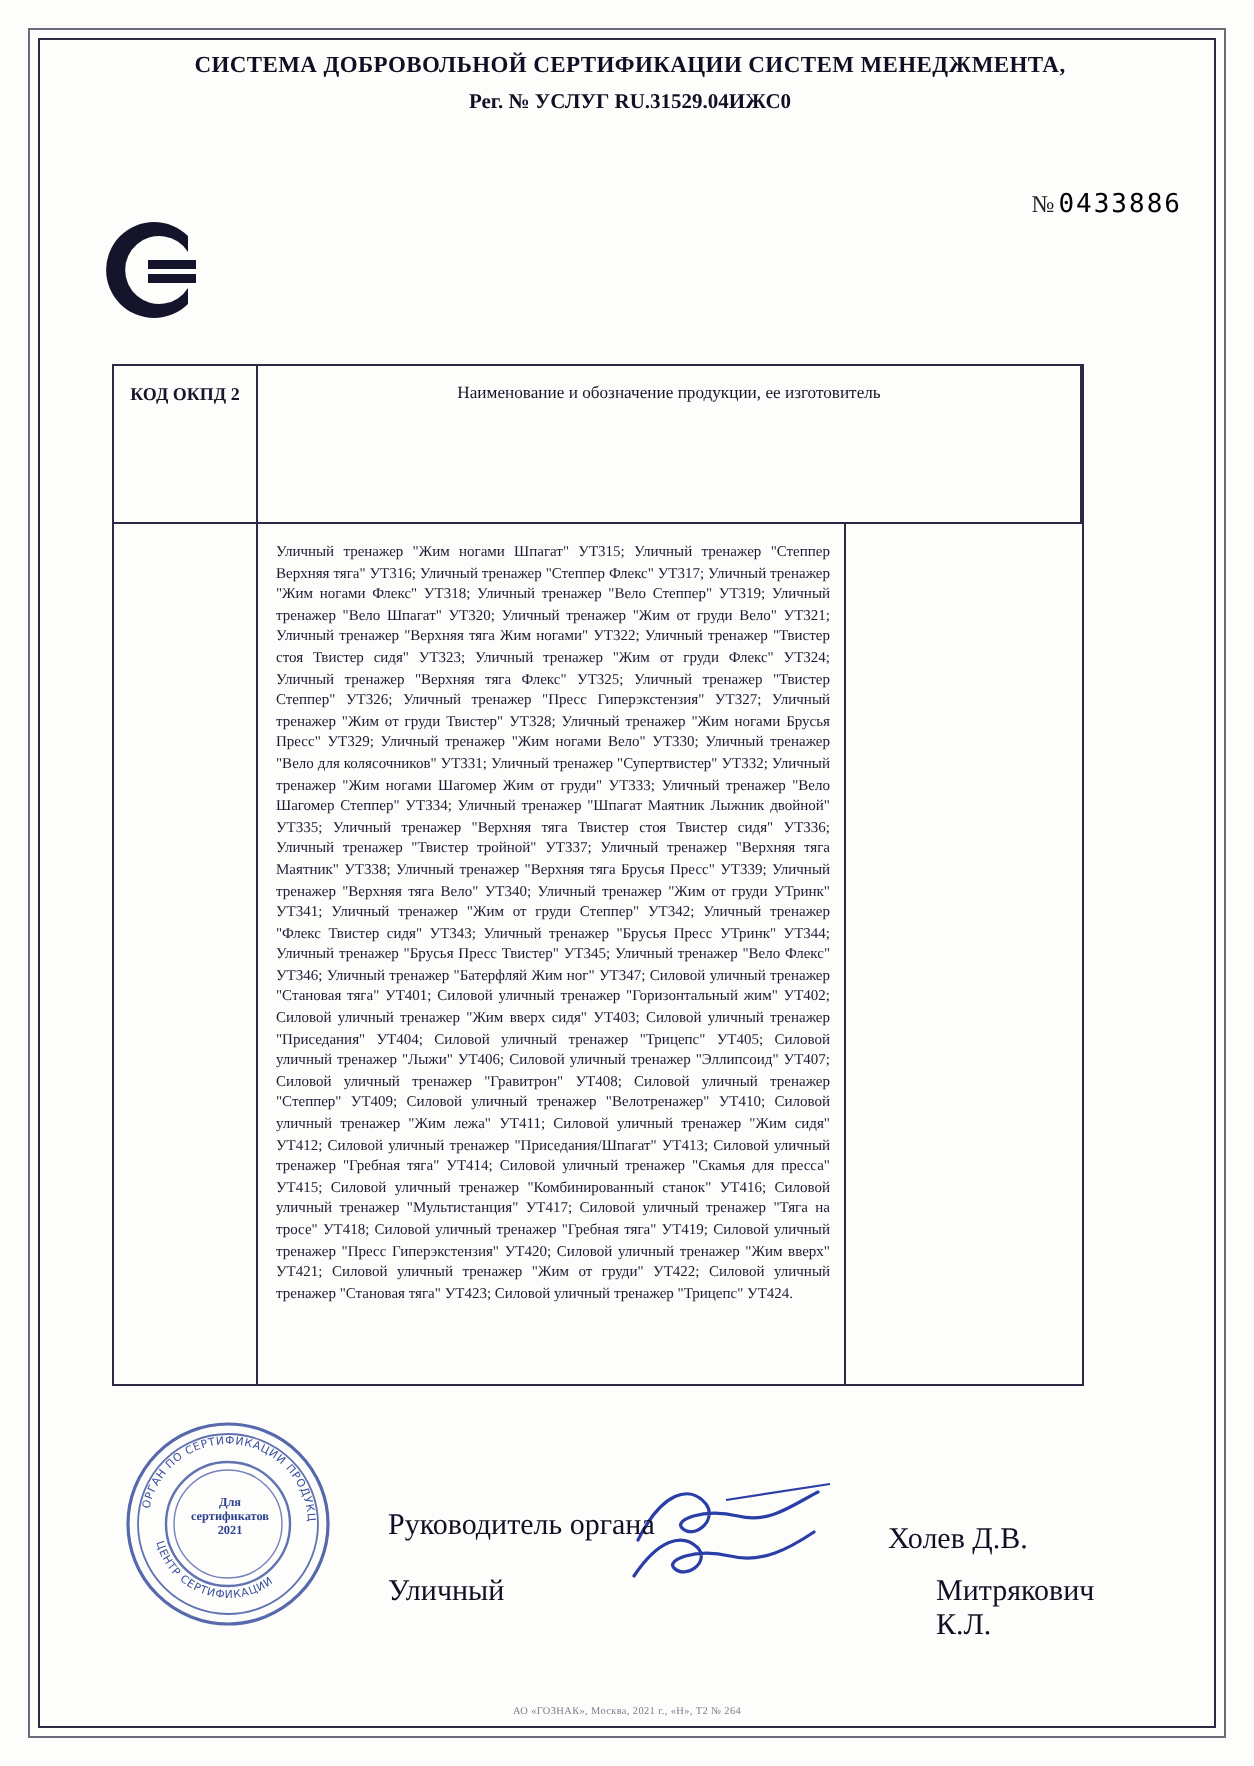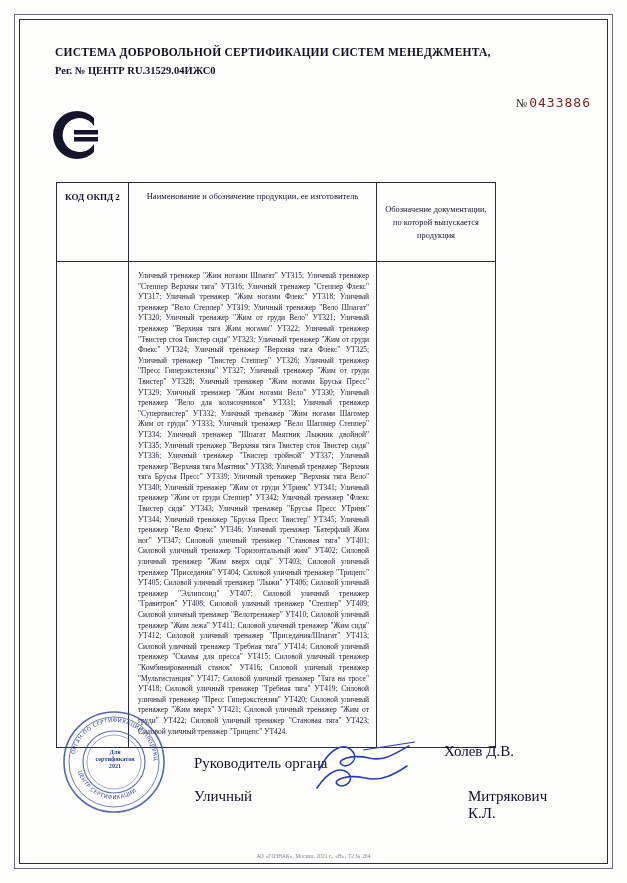--- a/index.html
+++ b/index.html
@@ -37,22 +37,23 @@
     right: 19px;
     bottom: 19px;
     border: 1px solid #2a2a45;
     box-sizing: border-box;
   }
 
   
   .header {
     position: absolute;
     left: 55px;
-    top: 44px;
+    top: 25px;
     width: 520px;
+    text-align: center;
   }
   .header .line {
     font-weight: bold;
     font-size: 11.5px;
     letter-spacing: 0.2px;
     line-height: 17px;
     color: #101024;
   }
   .header .reg {
     font-weight: bold;
@@ -63,21 +64,21 @@
 
   
   .serial {
     position: absolute;
     right: 36px;
     top: 95px;
     font-size: 12px;
     color: #111;
   }
   .serial .num {
-    color: #7f1d1d;
+    color: #000000;
     font-family: "DejaVu Sans Mono", monospace;
     font-size: 13px;
     letter-spacing: 1px;
     margin-top: 15px;
   }
   .serial .hash {
     font-size: 12px;
     color: #222;
     margin-right: 2px;
   }
@@ -89,21 +90,21 @@
     top: 104px;
     width: 62px;
     height: 62px;
   }
 
   
   .table {
     position: absolute;
     left: 56px;
     top: 182px;
-    width: 440px;
+    width: 486px;
     border: 1px solid #2a2a45;
     box-sizing: border-box;
   }
   .thead {
     display: flex;
     border-bottom: 1px solid #2a2a45;
     min-height: 78px;
   }
   .th {
     padding: 5px 4px;
@@ -188,21 +189,21 @@
     line-height: 7px;
     font-weight: bold;
   }
   .sign-row {
     position: absolute;
     font-size: 15px;
     color: #101024;
   }
   .sign-role-1 { left: 138px; top: 55px; }
   .sign-role-2 { left: 138px; top: 88px; }
-  .sign-name-1 { left: 388px; top: 43px; text-align: right; }
+  .sign-name-1 { left: 388px; top: 62px; text-align: right; }
   .sign-name-2 { left: 388px; top: 88px; margin-left: 24px; }
 
   .signature-scribble {
     position: absolute;
     left: 255px;
     top: 36px;
     width: 130px;
     height: 70px;
   }
 
@@ -220,40 +221,39 @@
 </style>
 </head>
 <body>
 
 <div class="page">
   <div class="outer-frame"></div>
   <div class="inner-frame"></div>
 
   <div class="header">
     <div class="line">СИСТЕМА ДОБРОВОЛЬНОЙ СЕРТИФИКАЦИИ СИСТЕМ МЕНЕДЖМЕНТА,</div>
-    <div class="reg">Рег. №  ЦЕНТР  RU.31529.04ИЖС0</div>
+    <div class="reg">Рег. №  УСЛУГ  RU.31529.04ИЖС0</div>
   </div>
 
   <div class="serial">
     <span class="hash">№</span><span class="num">0433886</span>
   </div>
 
   <div class="emblem">
     <svg width="62" height="62" viewBox="0 0 62 62">
       <path d="M50 14 A24 24 0 1 0 50 48 L50 40 A17 17 0 1 1 50 22 Z" fill="#14142b"></path>
       <rect x="30" y="26" width="24" height="4.5" fill="#14142b"></rect>
       <rect x="30" y="33" width="24" height="4.5" fill="#14142b"></rect>
     </svg>
   </div>
 
   <div class="table">
     <div class="thead">
       <div class="th th-code">КОД ОКПД 2</div>
       <div class="th th-name">Наименование и обозначение продукции, ее изготовитель</div>
-      <div class="th th-doc">Обозначение документации, по которой выпускается продукция</div>
     </div>
     <div class="tbody">
       <div class="td td-code"></div>
       <div class="td td-name">
         <div class="product-text">Уличный тренажер "Жим ногами Шпагат" УТ315; Уличный тренажер "Степпер Верхняя тяга" УТ316; Уличный тренажер "Степпер Флекс" УТ317; Уличный тренажер "Жим ногами Флекс" УТ318; Уличный тренажер "Вело Степпер" УТ319; Уличный тренажер "Вело Шпагат" УТ320; Уличный тренажер "Жим от груди Вело" УТ321; Уличный тренажер "Верхняя тяга Жим ногами" УТ322; Уличный тренажер "Твистер стоя Твистер сидя" УТ323; Уличный тренажер "Жим от груди Флекс" УТ324; Уличный тренажер "Верхняя тяга Флекс" УТ325; Уличный тренажер "Твистер Степпер" УТ326; Уличный тренажер "Пресс Гиперэкстензия" УТ327; Уличный тренажер "Жим от груди Твистер" УТ328; Уличный тренажер "Жим ногами Брусья Пресс" УТ329; Уличный тренажер "Жим ногами Вело" УТ330; Уличный тренажер "Вело для колясочников" УТ331; Уличный тренажер "Супертвистер" УТ332; Уличный тренажер "Жим ногами Шагомер Жим от груди" УТ333; Уличный тренажер "Вело Шагомер Степпер" УТ334; Уличный тренажер "Шпагат Маятник Лыжник двойной" УТ335; Уличный тренажер "Верхняя тяга Твистер стоя Твистер сидя" УТ336; Уличный тренажер "Твистер тройной" УТ337; Уличный тренажер "Верхняя тяга Маятник" УТ338; Уличный тренажер "Верхняя тяга Брусья Пресс" УТ339; Уличный тренажер "Верхняя тяга Вело" УТ340; Уличный тренажер "Жим от груди УТринк" УТ341; Уличный тренажер "Жим от груди Степпер" УТ342; Уличный тренажер "Флекс Твистер сидя" УТ343; Уличный тренажер "Брусья Пресс УТринк" УТ344; Уличный тренажер "Брусья Пресс Твистер" УТ345; Уличный тренажер "Вело Флекс" УТ346; Уличный тренажер "Батерфляй Жим ног" УТ347; Силовой уличный тренажер "Становая тяга" УТ401; Силовой уличный тренажер "Горизонтальный жим" УТ402; Силовой уличный тренажер "Жим вверх сидя" УТ403; Силовой уличный тренажер "Приседания" УТ404; Силовой уличный тренажер "Трицепс" УТ405; Силовой уличный тренажер "Лыжи" УТ406; Силовой уличный тренажер "Эллипсоид" УТ407; Силовой уличный тренажер "Гравитрон" УТ408; Силовой уличный тренажер "Степпер" УТ409; Силовой уличный тренажер "Велотренажер" УТ410; Силовой уличный тренажер "Жим лежа" УТ411; Силовой уличный тренажер "Жим сидя" УТ412; Силовой уличный тренажер "Приседания/Шпагат" УТ413; Силовой уличный тренажер "Гребная тяга" УТ414; Силовой уличный тренажер "Скамья для пресса" УТ415; Силовой уличный тренажер "Комбинированный станок" УТ416; Силовой уличный тренажер "Мультистанция" УТ417; Силовой уличный тренажер "Тяга на тросе" УТ418; Силовой уличный тренажер "Гребная тяга" УТ419; Силовой уличный тренажер "Пресс Гиперэкстензия" УТ420; Силовой уличный тренажер "Жим вверх" УТ421; Силовой уличный тренажер "Жим от груди" УТ422; Силовой уличный тренажер "Становая тяга" УТ423; Силовой уличный тренажер "Трицепс" УТ424.</div>
       </div>
       <div class="td td-doc"></div>
     </div>
   </div>
 

